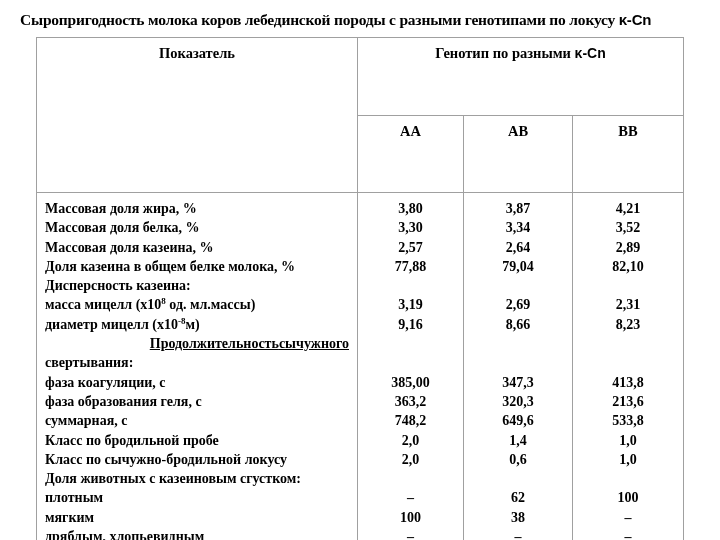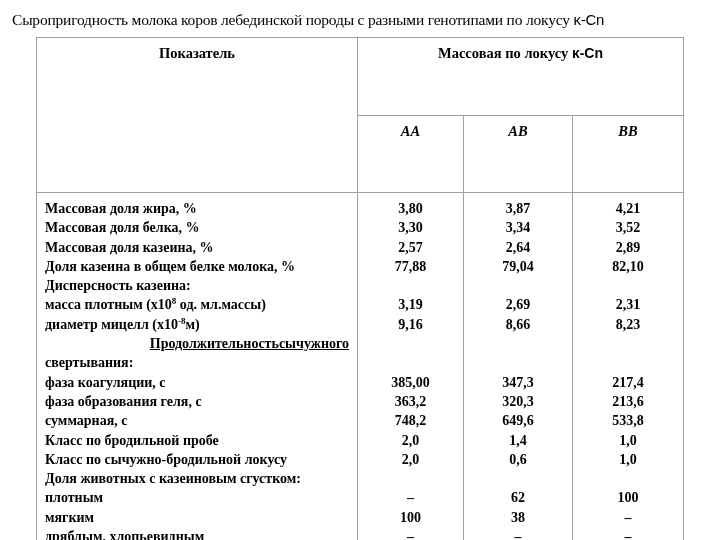--- a/index.html
+++ b/index.html
@@ -1,26 +1,26 @@
 <!DOCTYPE html>
 <html><head>
 <meta charset="utf-8">
 <style>
   html, body { margin: 0; padding: 0; background: #ffffff; }
   body { width: 720px; height: 540px; position: relative; overflow: hidden;
          font-family: "Liberation Serif", serif; color: #000; }
-  .title { position: absolute; left: 12px; top: 11px; width: 700px;
-           font-size: 15.5px; font-weight: normal; white-space: nowrap; letter-spacing: -0.2px; }
+  .title { position: absolute; left: 20px; top: 11px; width: 700px;
+           font-size: 15.5px; font-weight: bold; white-space: nowrap; letter-spacing: -0.2px; }
   .title .kappa { font-family: "Liberation Sans", sans-serif; font-size: 15px; }
   .tbl { position: absolute; left: 36px; top: 37px; width: 647px; height: 486px;
          border-collapse: collapse; table-layout: fixed; }
   .tbl td { border: 1.5px solid #a0a0a0; vertical-align: top; padding: 0; }
   .hdr { font-weight: bold; font-size: 14.5px; text-align: center; }
   .hdr1 { height: 70px; padding-top: 7px !important; }
-  .hdr2 { height: 69px; padding-top: 7px !important; font-style: italic; }
+  .hdr2 { height: 69px; padding-top: 7px !important; }
   .ind { font-weight: bold; font-size: 14px; line-height: 19.3px; padding: 6px 8px 0 8px !important; }
   .ind div { white-space: nowrap; }
   .ind .just { display: flex; justify-content: flex-end; text-decoration: underline; }
   .val { font-weight: bold; font-size: 14px; line-height: 19.3px; text-align: center; padding-top: 6px !important; }
   .val div { height: 19.3px; white-space: nowrap; }
   sup { font-size: 9px; vertical-align: 5px; line-height: 0; }
 </style>
 </head>
 <body>
 
@@ -29,35 +29,35 @@
 <table class="tbl">
   <colgroup>
     <col style="width:321px">
       <col style="width:106px">
       <col style="width:109px">
       <col style="width:111px">
   </colgroup>
   <tbody>
       <tr>
     <td class="hdr hdr1" rowspan="2">Показатель</td>
-    <td class="hdr hdr1" colspan="3"><span>Массовая по локусу </span><span class="kappa" style="font-family:'Liberation Sans',sans-serif;font-size:14px">κ-Cn</span></td>
+    <td class="hdr hdr1" colspan="3"><span>Генотип по разными </span><span class="kappa" style="font-family:'Liberation Sans',sans-serif;font-size:14px">κ-Cn</span></td>
   </tr>
   <tr>
     <td class="hdr hdr2">AA</td>
     <td class="hdr hdr2">AB</td>
     <td class="hdr hdr2">BB</td>
   </tr>
   <tr>
     <td class="ind">
       <div>Массовая доля жира, %</div>
       <div>Массовая доля белка, %</div>
       <div>Массовая доля казеина, %</div>
       <div>Доля казеина в общем белке молока, %</div>
       <div>Дисперсность казеина:</div>
-      <div><span>масса плотным (х10</span><sup>8</sup><span> од. мл.массы)</span></div>
+      <div><span>масса мицелл (х10</span><sup>8</sup><span> од. мл.массы)</span></div>
       <div><span>диаметр мицелл (х10</span><sup>-8</sup><span>м)</span></div>
       <div class="just">
             <span>Продолжительность</span>
             <span>сычужного</span>
           </div>
       <div>свертывания:</div>
       <div>фаза коагуляции, с</div>
       <div>фаза образования геля, с</div>
       <div>суммарная, с</div>
       <div>Класс по бродильной пробе</div>
@@ -110,21 +110,21 @@
     <td class="val">
       <div>4,21</div>
       <div>3,52</div>
       <div>2,89</div>
       <div>82,10</div>
       <div></div>
       <div>2,31</div>
       <div>8,23</div>
       <div></div>
       <div></div>
-      <div>217,4</div>
+      <div>413,8</div>
       <div>213,6</div>
       <div>533,8</div>
       <div>1,0</div>
       <div>1,0</div>
       <div></div>
       <div>100</div>
       <div>–</div>
       <div>–</div>
     </td>
   </tr>

